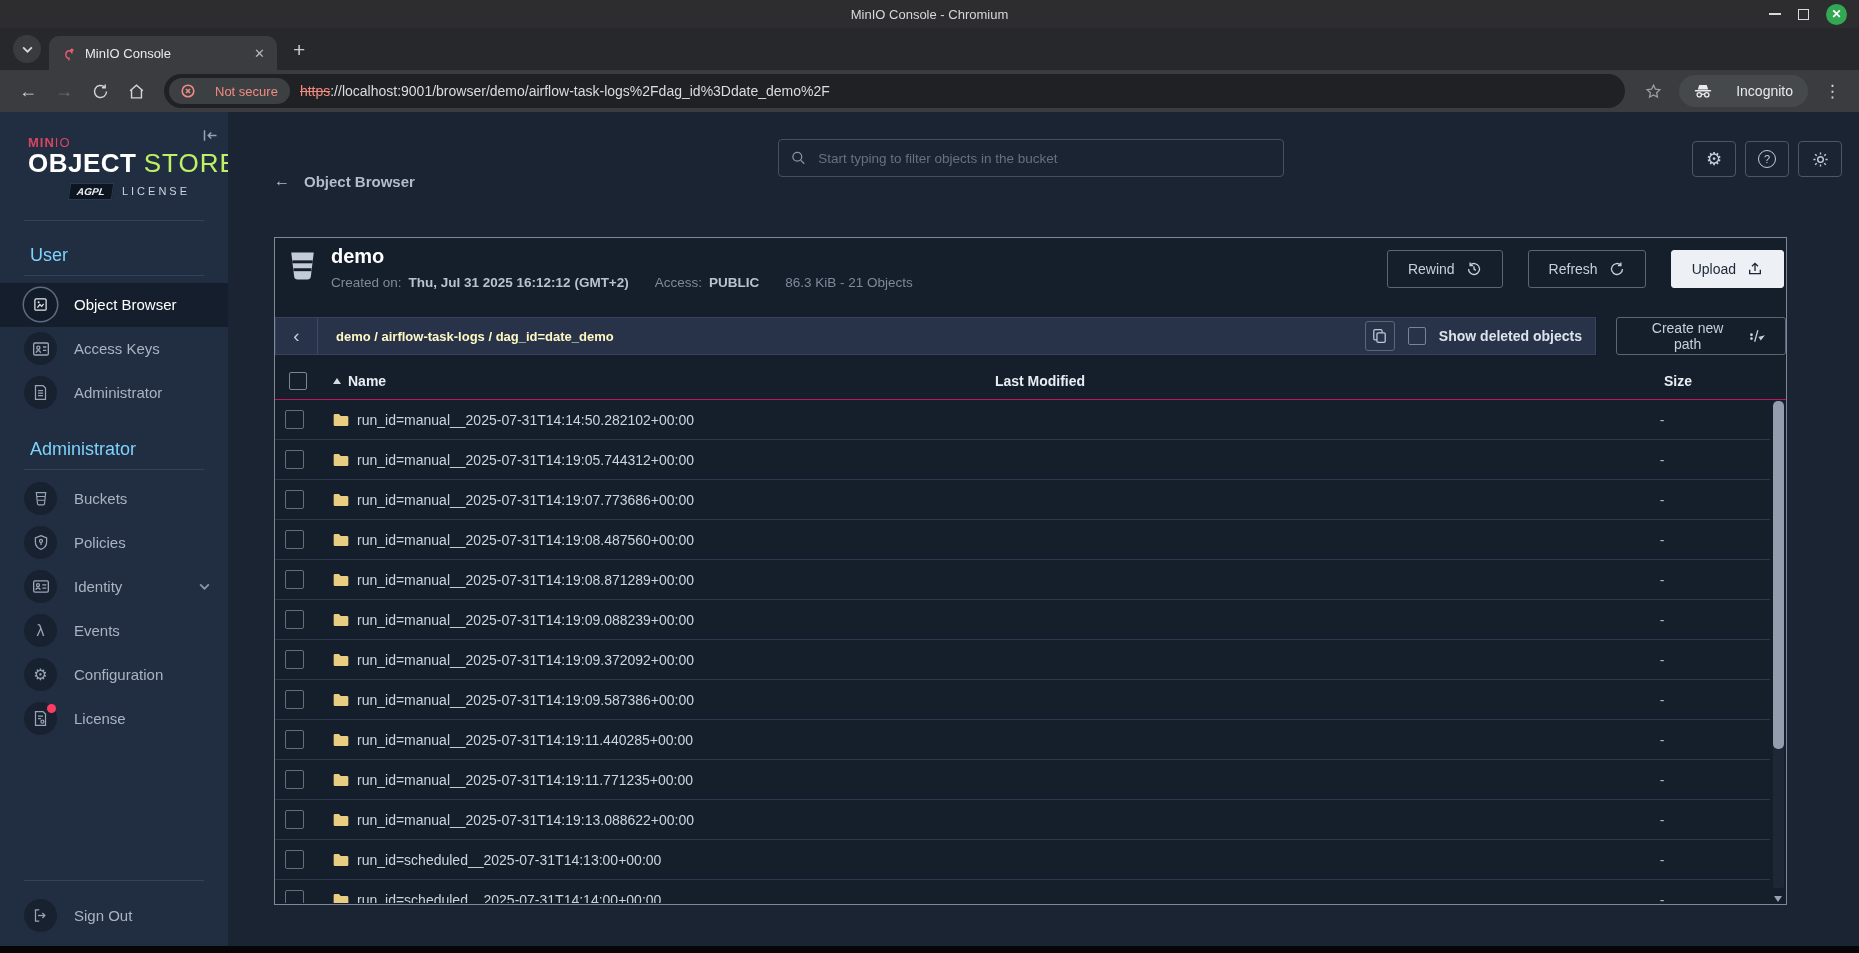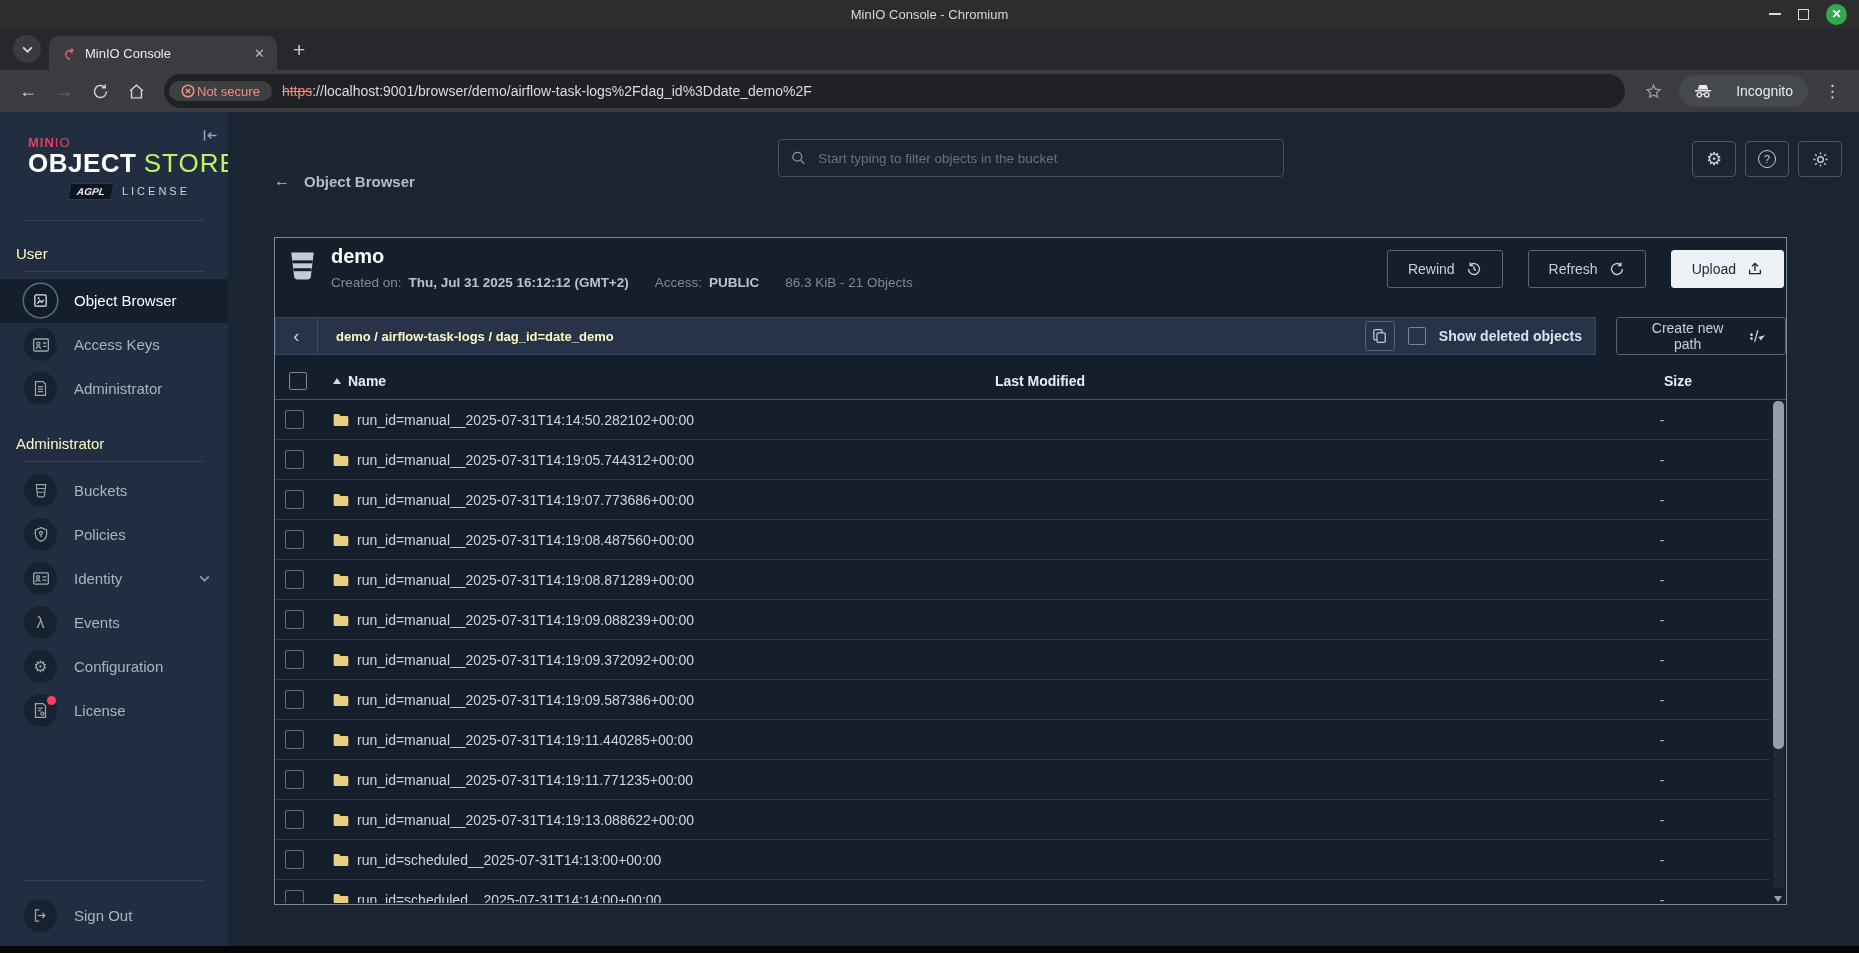--- a/index.html
+++ b/index.html
@@ -23,22 +23,22 @@
     display:flex; align-items:center; padding:0 12px; gap:9px; color:#e8eaed; font-size:13px; }
   .tab-close { margin-left:auto; color:#b6b9bd; font-size:13px; }
   .newtab-btn { color:#c7c9cc; font-size:21px; margin:0 0 10px 16px; line-height:1; }
 
   .toolbar { height:42px; background:#3b3c40; display:flex; align-items:center; padding:0 12px; gap:4px; }
   .nav-icon { width:32px; height:32px; display:flex; align-items:center; justify-content:center;
     font-size:18px; color:#d2d4d7; border-radius:50%; flex:none; }
   .nav-icon.disabled { color:#696c70; }
   .urlbar { flex:1; height:34px; background:#202124; border-radius:17px; display:flex;
     align-items:center; padding:0 14px 0 5px; margin:0 8px; gap:10px; min-width:0; }
-  .security-chip { height:20px; border-radius:13px; background:#3c4043; display:flex;
-    align-items:center; gap:2px; padding:0 12px; color:#f28b82; font-size:13px; flex:none; }
+  .security-chip { height:26px; border-radius:13px; background:#3c4043; display:flex;
+    align-items:center; gap:20px; padding:0 12px; color:#f28b82; font-size:13px; flex:none; }
   .url { font-size:14px; color:#dadce0; white-space:nowrap; overflow:hidden; }
   .url .scheme { color:#f28b82; text-decoration:line-through; }
   .incognito-chip { height:32px; border-radius:16px; background:#46494c; display:flex;
     align-items:center; gap:24px; padding:0 15px; color:#e8eaed; font-size:14px; margin:0 6px; }
   .dots-icon { color:#d2d4d7; font-size:17px; letter-spacing:0; padding:0 6px; }
 
   
   .app { display:flex; height:841px; position:relative; }
 
   
@@ -50,21 +50,21 @@
   .brand-bold { color:#d8455e; font-weight:800; }
   .brand-light { color:#d8455e; font-weight:400; }
   .product-line { font-size:26px; color:#fff; line-height:1.15; white-space:nowrap; }
   .product-bold { font-weight:800; letter-spacing:0.5px; }
   .product-light { font-weight:400; color:#bef264; letter-spacing:1px; }
   .license-row { display:flex; justify-content:flex-end; align-items:center; gap:9px; padding-top:4px; }
   .agpl-badge { background:#0d1521; border:1px solid #2c3952; color:#eef1f5; font-style:italic;
     font-weight:800; font-size:10px; padding:2px 7px; transform:skew(-8deg); }
   .license-label { font-size:11px; letter-spacing:3px; color:#ccd4df; }
   .side-divider { height:1px; background:#35415a; margin:20px 24px 0 24px; }
-  .section-label { padding:24px 16px 9px; color:#fef9c3; font-size:15px; }
+  .section-label { padding:24px 30px 9px; color:#7dd3fc; font-size:18px; }
   .section-rule { height:1px; background:#35415a; margin:0 24px 7px; }
   .side-item { display:flex; align-items:center; gap:17px; height:44px; padding:0 18px 0 24px;
     color:#a9b3c2; font-size:15px; position:relative; cursor:pointer; }
   .side-item.active { background:#151e2c; color:#fff; }
   .icon-circle { width:33px; height:33px; border-radius:50%; background:#17212f; color:#99a4b5;
     display:flex; align-items:center; justify-content:center; flex:none; }
   .side-item.active .icon-circle { background:#121b28; color:#e2e8ef; box-shadow:0 0 0 1.5px #5c6a82; }
   .side-chevron { margin-left:auto; color:#8b95a6; display:flex; }
   .badge-dot { position:absolute; left:47px; top:7px; width:9px; height:9px; border-radius:50%;
     background:#ff3d62; }

